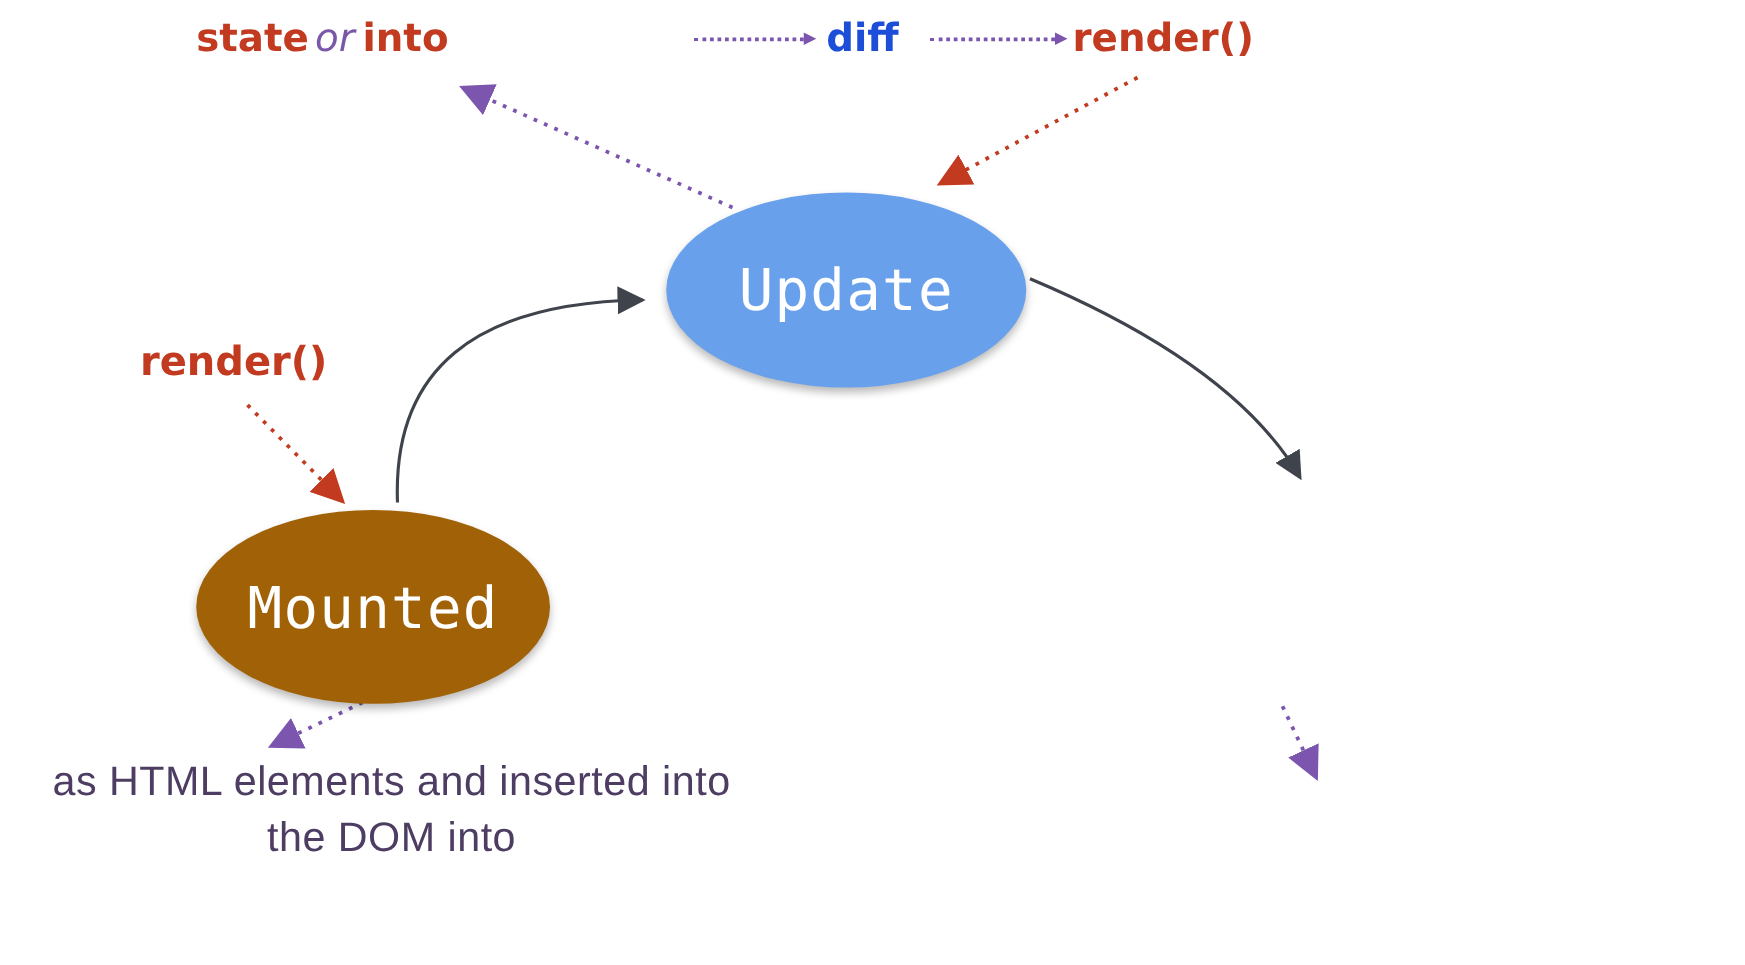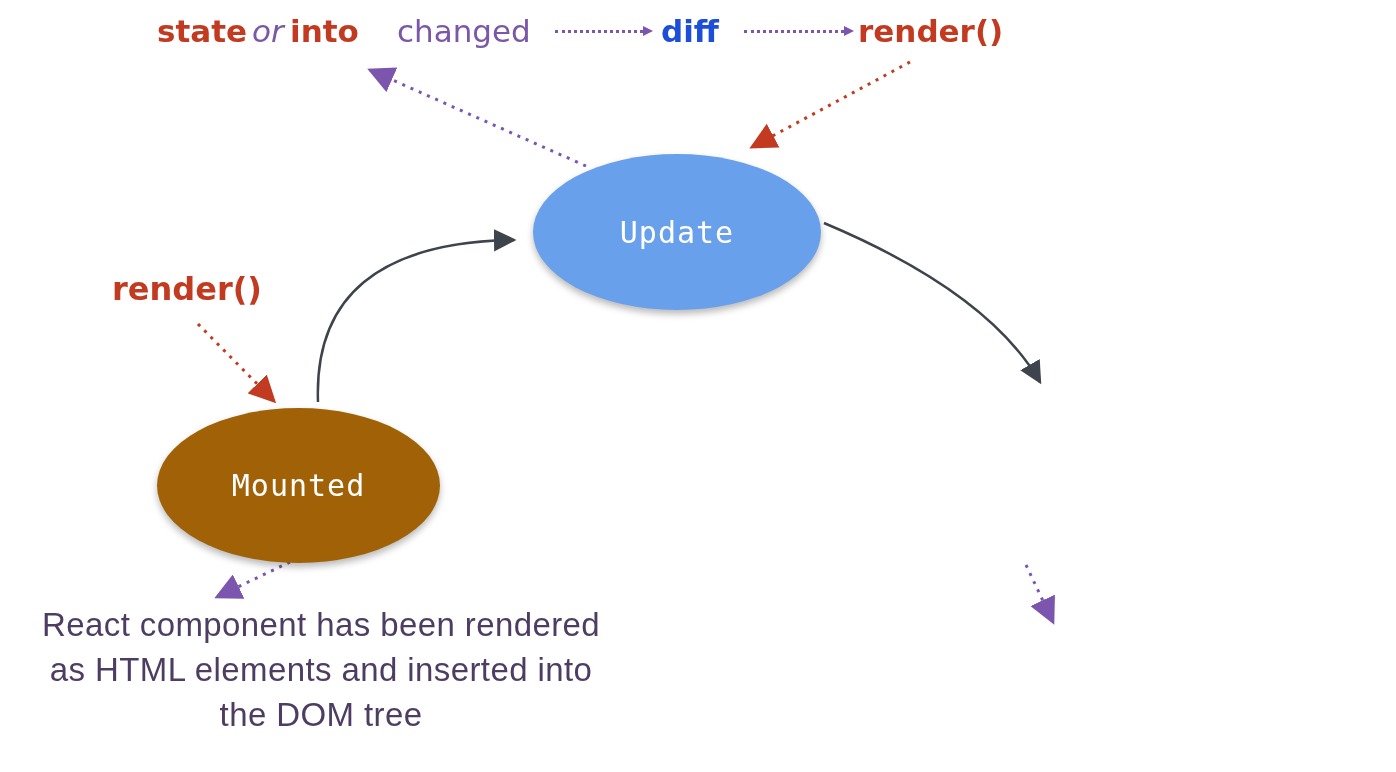--- a/index.html
+++ b/index.html
@@ -27,21 +27,21 @@
   }
   
   .node{
     position:absolute;border-radius:50%;
     display:flex;align-items:center;justify-content:center;
     box-shadow:0 4px 7px rgba(0,0,0,0.28);
     z-index:2;
   }
   .node-label{
     font-family:"DejaVu Sans Mono","Liberation Mono",monospace;
-    font-size:30px;color:#ffffff;letter-spacing:1px;
+    font-size:46px;color:#ffffff;letter-spacing:1px;
   }
   #node-update{left:533px;top:154px;width:288px;height:156px;}
   #node-mounted{left:157px;top:408px;width:283px;height:155px;}
   #node-unmounted{left:900px;top:410px;width:302px;height:153px;}
   
   #render-mounted-label{
     position:absolute;left:112px;top:270px;
     font-size:32px;font-weight:bold;color:#c23a20;white-space:nowrap;
   }
   
@@ -59,21 +59,20 @@
 </style>
 </head>
 <body>
 
 <div id="canvas">
 
   <div id="flow-strip">
     <span class="flow-word w-red" style="left:157px;">state</span>
     <span class="flow-word w-purple" style="left:252px;font-style:italic;">or</span>
     <span class="flow-word w-red" style="left:290px;">into</span>
-    <span class="flow-word w-purple" style="left:397px;">changed</span>
     <div class="dotarrow" style="left:555px;width:88px;"></div>
     <span class="flow-word w-purple-dark" style="left:661px;">diff</span>
     <div class="dotarrow" style="left:744px;width:100px;"></div>
     <span class="flow-word w-red" style="left:858px;">render()</span>
   </div>
 
   <div id="render-mounted-label">render()</div>
 
   <svg id="edges" width="1396" height="772" viewBox="0 0 1396 772">
     <defs>
@@ -106,19 +105,18 @@
   <div class="node" id="node-update" style="background: rgb(104, 160, 236);">
     <span class="node-label">Update</span>
   </div>
 
   <div class="node" id="node-mounted" style="background: #a16207;">
     <span class="node-label">Mounted</span>
   </div>
 
 
   <div class="desc" id="desc-mounted">
-    <span>React component has been rendered</span>
     <span>as HTML elements and inserted into</span>
-    <span>the DOM tree</span>
+    <span>the DOM into</span>
   </div>
 
 
 </div>
 
 </body></html>

